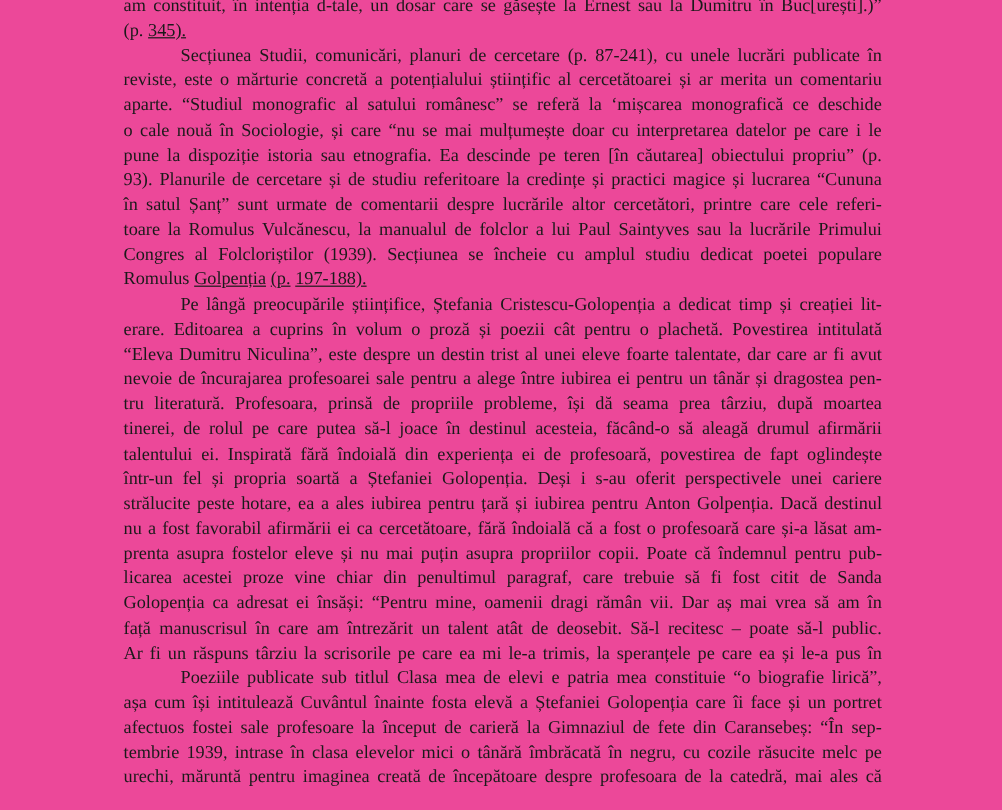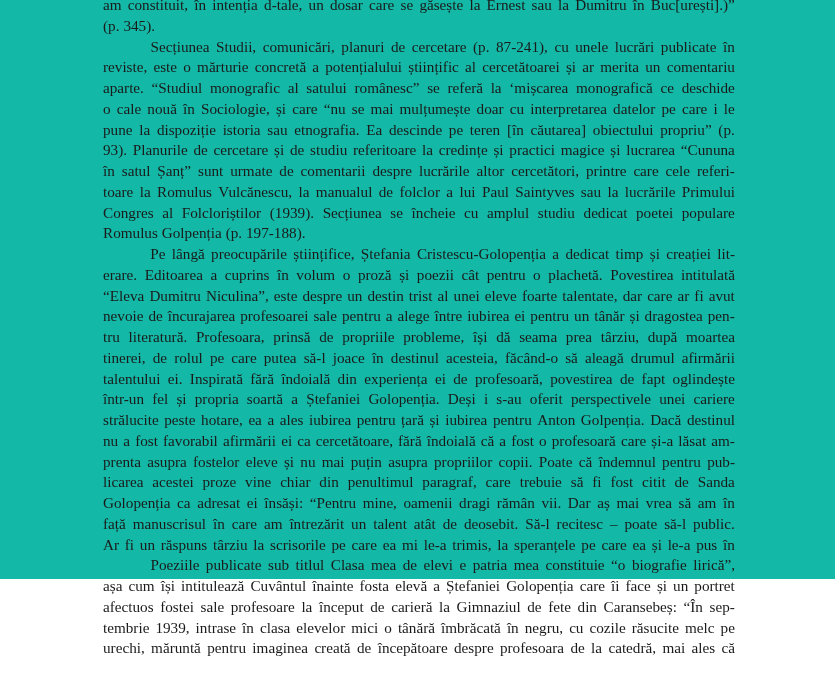--- a/index.html
+++ b/index.html
@@ -11,22 +11,22 @@
   body {
     width: 835px;
     height: 675px;
     overflow: hidden;
     font-family: "Liberation Serif", "DejaVu Serif", serif;
     color: #1a1a1a;
   }
   #page {
     position: relative;
     width: 835px;
-    height: 579px;
-    background: #14b8a6;
+    height: 675px;
+    background: #ec4899;
   }
   #text-column {
     position: absolute;
     left: 103px;
     top: -5px;
     width: 632px;
   }
   
   .doc-line {
     display: flex;
@@ -40,20 +40,21 @@
   
   .doc-line.justify {
     justify-content: space-between;
   }
   
   .doc-line.flush {
     justify-content: flex-start;
   }
   .doc-line.flush .w + .w {
     margin-left: 0.26em;
+    text-decoration: underline;
   }
   .doc-line .w {
     white-space: pre;
   }
   
   .indent {
     display: inline-block;
     width: 41px;
     flex: 0 0 41px;
   }

